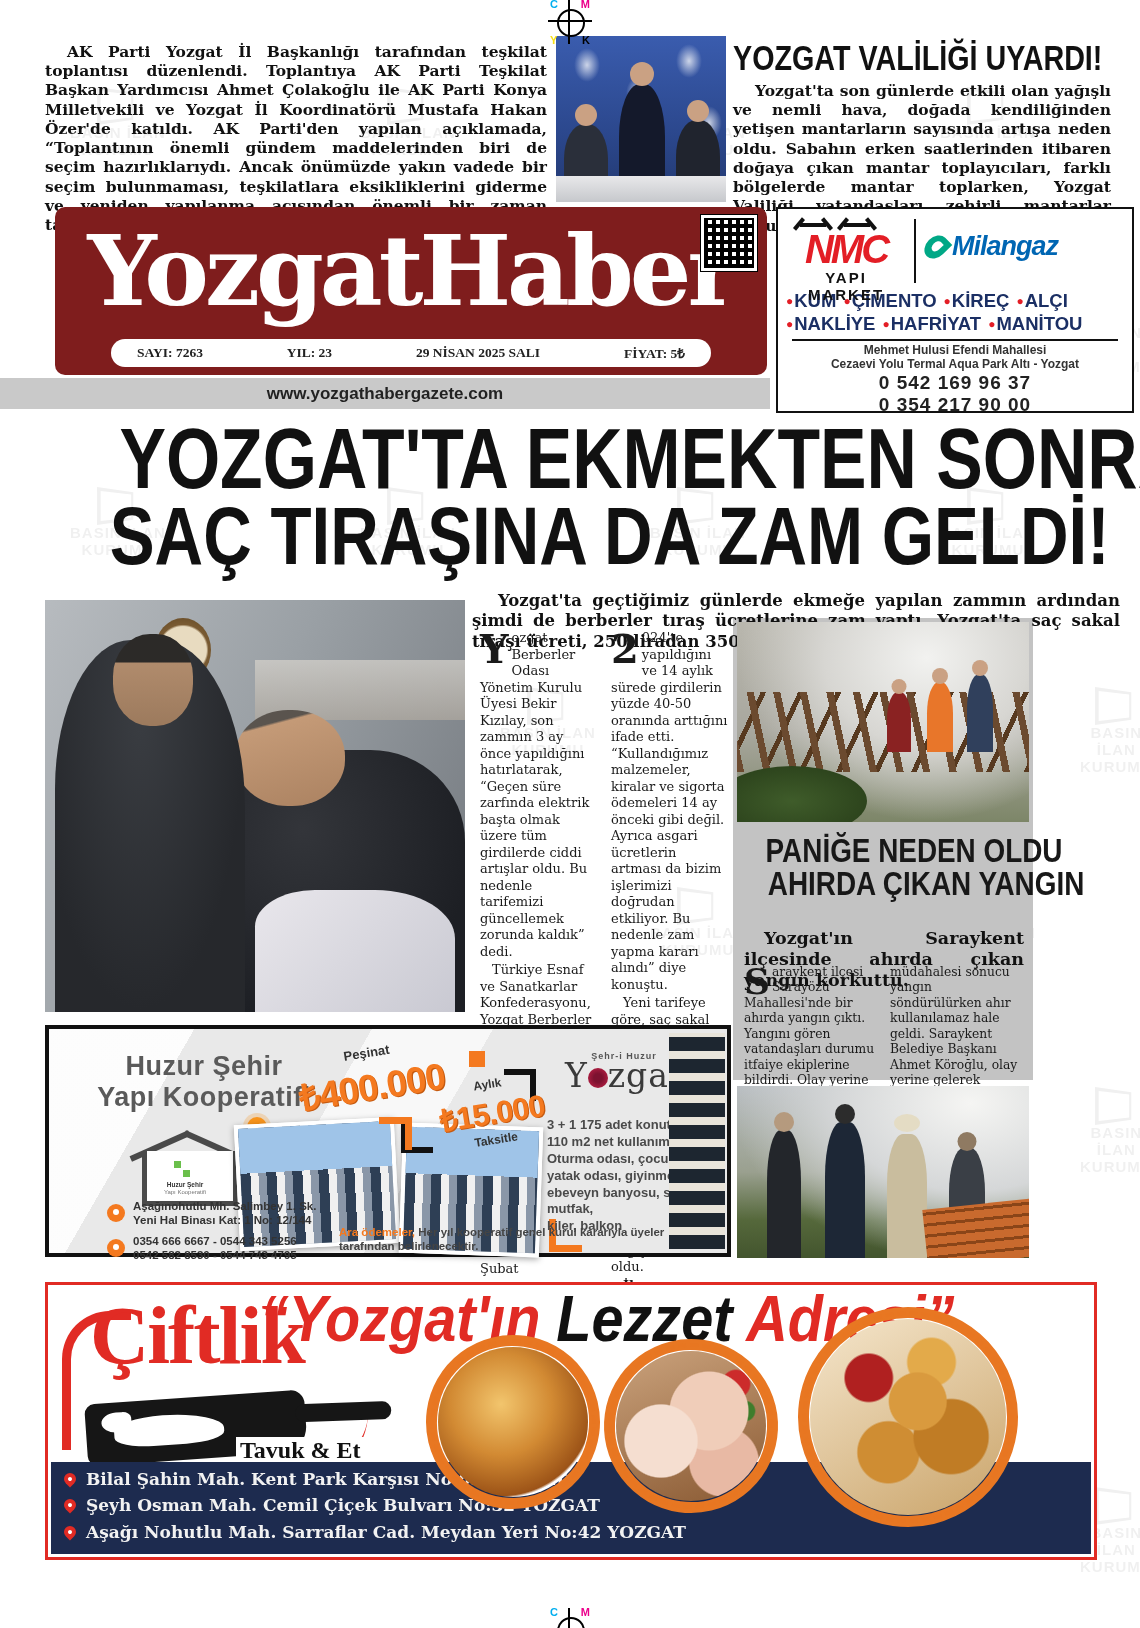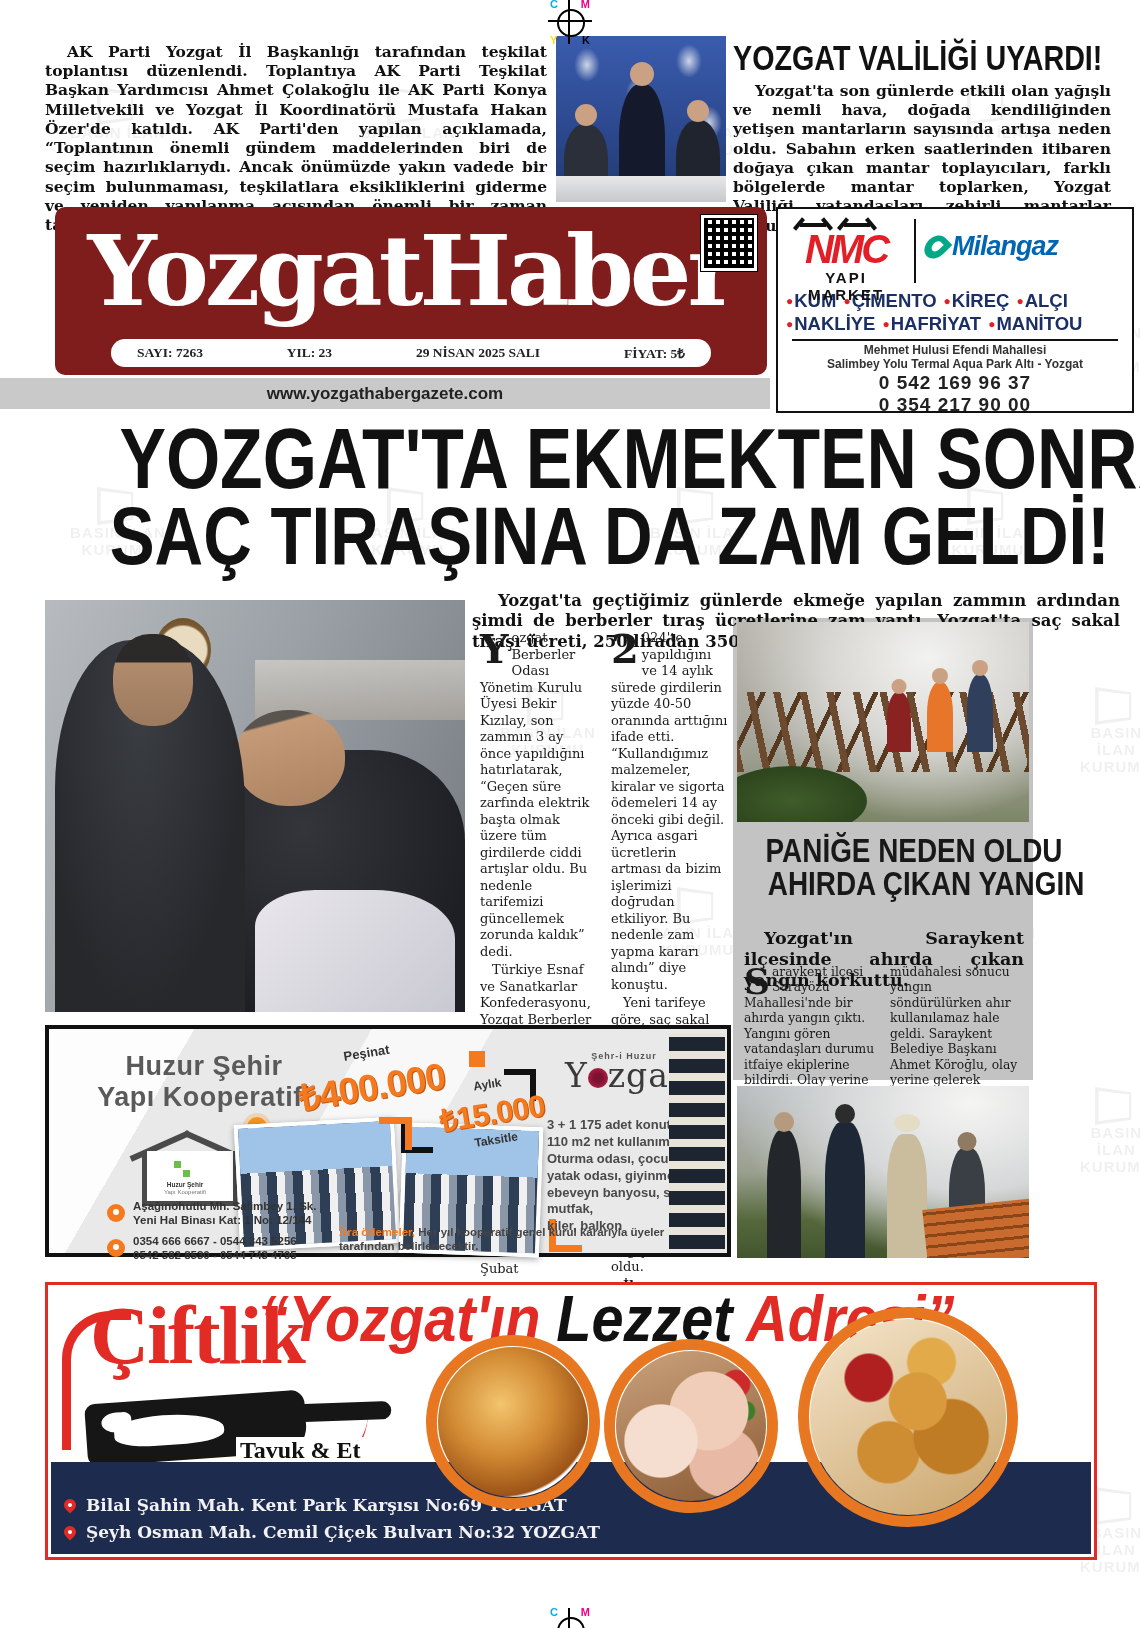--- a/index.html
+++ b/index.html
@@ -422,21 +422,21 @@
       </div>
     </div>
     <div class="row" data-interactable="false">
       <span class="blt">KUM</span><span class="blt">ÇİMENTO</span><span class="blt">KİREÇ</span><span class="blt">ALÇI</span>
     </div>
     <div class="row" data-interactable="false">
       <span class="blt">NAKLİYE</span><span class="blt">HAFRİYAT</span><span class="blt">MANİTOU</span>
     </div>
     <hr>
     <div class="addr" data-interactable="false">
-      <span>Mehmet Hulusi Efendi Mahallesi</span><br><span>Salimbey Yolu Termal Aqua Park Altı - Yozgat</span>
+      <span>Mehmet Hulusi Efendi Mahallesi</span><br><span>Cezaevi Yolu Termal Aqua Park Altı - Yozgat</span>
     </div>
     <div class="tel" data-interactable="false">0 542 169 96 37</div>
     <div class="tel" data-interactable="false">0 354 217 90 00</div>
   </div>
 
   <div class="mainhead" data-interactable="false">
     <div class="l1"><span class="cond center" data-interactable="false">YOZGAT'TA EKMEKTEN SONRA,</span></div>
     <div class="l2"><span class="cond center" data-interactable="false">SAÇ TIRAŞINA DA ZAM GELDİ!</span></div>
   </div>
   <p class="lede" data-interactable="false">Yozgat'ta geçtiğimiz günlerde ekmeğe yapılan zammın ardından şimdi de berberler tıraş ücretlerine zam yaptı. Yozgat'ta saç sakal tıraşı ücreti, 250 liradan 350 liraya çıkarıldı.</p>
@@ -568,20 +568,24 @@
     <div class="navy" data-interactable="false"></div>
     <div class="addr" data-interactable="false">
       <div class="line">
           <span class="pin" data-interactable="false"></span>
           <span>Bilal Şahin Mah. Kent Park Karşısı No:69 YOZGAT</span>
         </div>
       <div class="line">
           <span class="pin" data-interactable="false"></span>
           <span>Şeyh Osman Mah. Cemil Çiçek Bulvarı No:32 YOZGAT</span>
         </div>
+      <div class="line">
+          <span class="pin" data-interactable="false"></span>
+          <span>Aşağı Nohutlu Mah. Sarraflar Cad. Meydan Yeri No:42 YOZGAT</span>
+        </div>
     </div>
     <div class="foodcirc fc1" data-interactable="false">
         <span class="ring"></span>
       </div>
     <div class="foodcirc fc2" data-interactable="false">
         <span class="ring"></span>
       </div>
     <div class="foodcirc fc3" data-interactable="false">
         <span class="ring"></span>
       </div>

